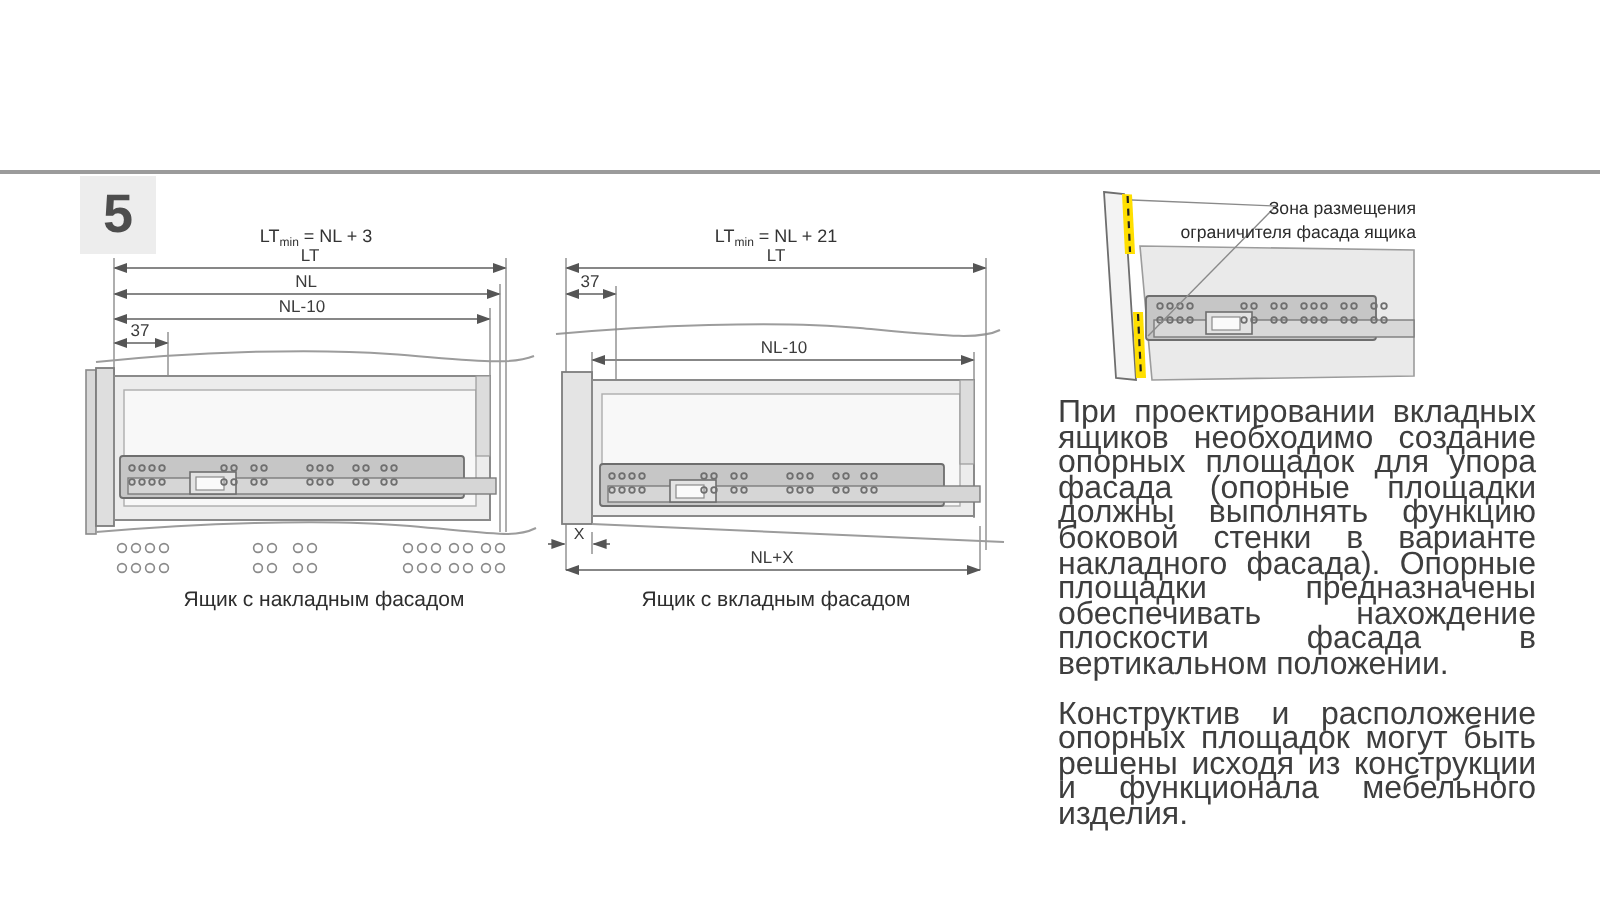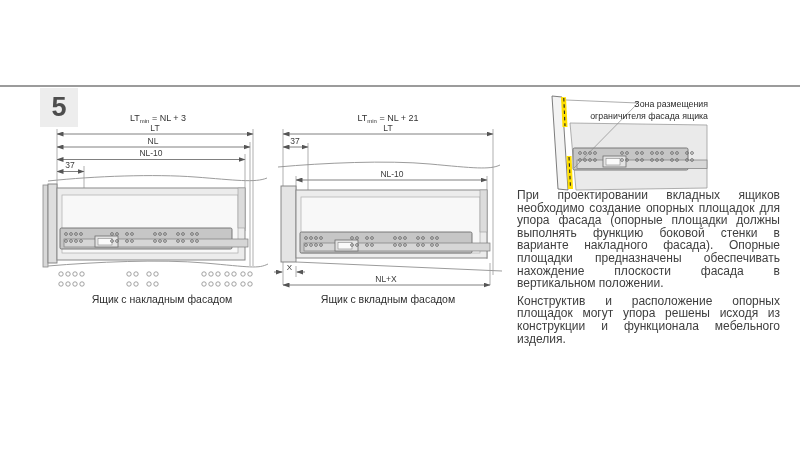--- a/index.html
+++ b/index.html
@@ -7,21 +7,21 @@
         font-family:"Liberation Sans",sans-serif;}
   .top-rule{position:absolute;left:0;top:85px;width:800px;height:2px;background:#9b9b9b;}
   .page-badge{position:absolute;left:40px;top:88px;width:38px;height:39px;background:#ededed;
         display:flex;align-items:center;justify-content:center;
         font-size:27px;font-weight:bold;color:#4d4d4d;}
   .svgwrap{position:absolute;}
   #d1{left:40px;top:105px;}
   #d2{left:272px;top:105px;}
   #d3{left:545px;top:88px;}
   .textcol{position:absolute;left:517px;top:189px;width:263px;}
-  .textcol p{margin:0;font-size:12px;line-height:12.6px;text-align:justify;color:#3e3e3e;}
+  .textcol p{margin:12px;font-size:16px;line-height:12.6px;text-align:justify;color:#3e3e3e;}
   .textcol p + p{margin-top:5px;}
   
   text{font-family:"Liberation Sans",sans-serif;}
   .dimtxt{font-size:8.5px;fill:#3c3c3c;}
   .dimtxt-sm{font-size:8px;fill:#3c3c3c;}
   .formula{font-size:9px;fill:#333333;}
   .formula-sub{font-size:6px;}
   .cap{font-size:10.5px;fill:#2e2e2e;}
   .zonelbl{font-size:8.8px;fill:#2b2b2b;}
   .dim{stroke:#5f5f5f;stroke-width:0.8;}
@@ -270,16 +270,16 @@
 
     <line class="leader" x1="93" y1="15" x2="21" y2="12"></line>
     <line class="leader" x1="93" y1="15" x2="29" y2="80"></line>
 
     <text class="zonelbl" x="163" y="19" text-anchor="end">Зона размещения</text>
     <text class="zonelbl" x="163" y="31" text-anchor="end">ограничителя фасада ящика</text>
   </svg>
 
   <div class="textcol">
     <p>При проектировании вкладных ящиков необходимо создание опорных площадок для упора фасада (опорные площадки должны выполнять функцию боковой стенки в варианте накладного фасада). Опорные площадки предназначены обеспечивать нахождение плоскости фасада в вертикальном положении.</p>
-    <p>Конструктив и расположение опорных площадок могут упора решены исходя из конструкции и функционала мебельного изделия.</p>
+    <p>Конструктив и расположение опорных площадок могут быть решены исходя из конструкции и функционала мебельного изделия.</p>
   </div>
 
 </div>
 
 </body></html>

